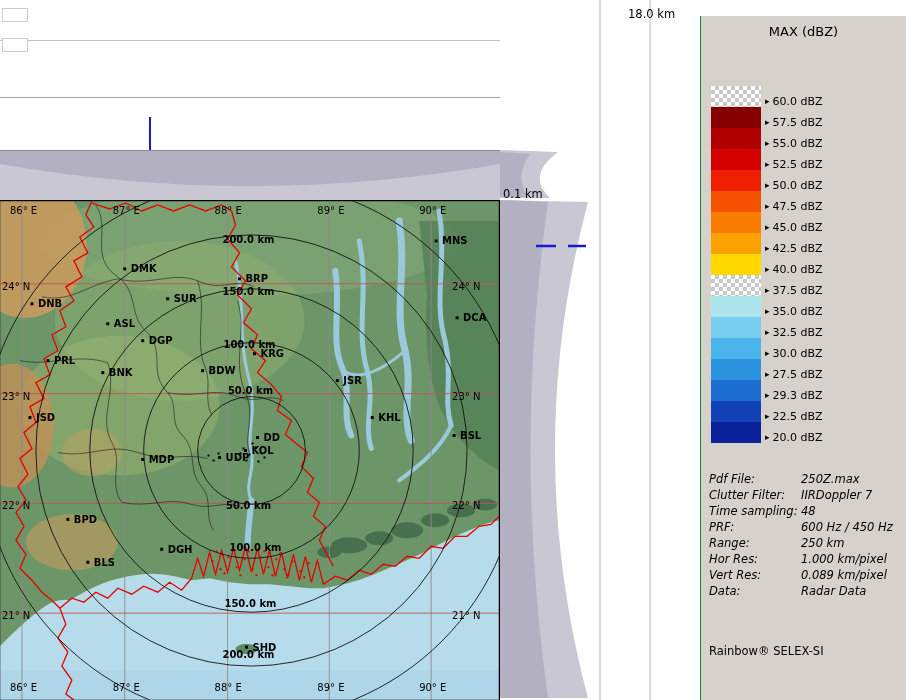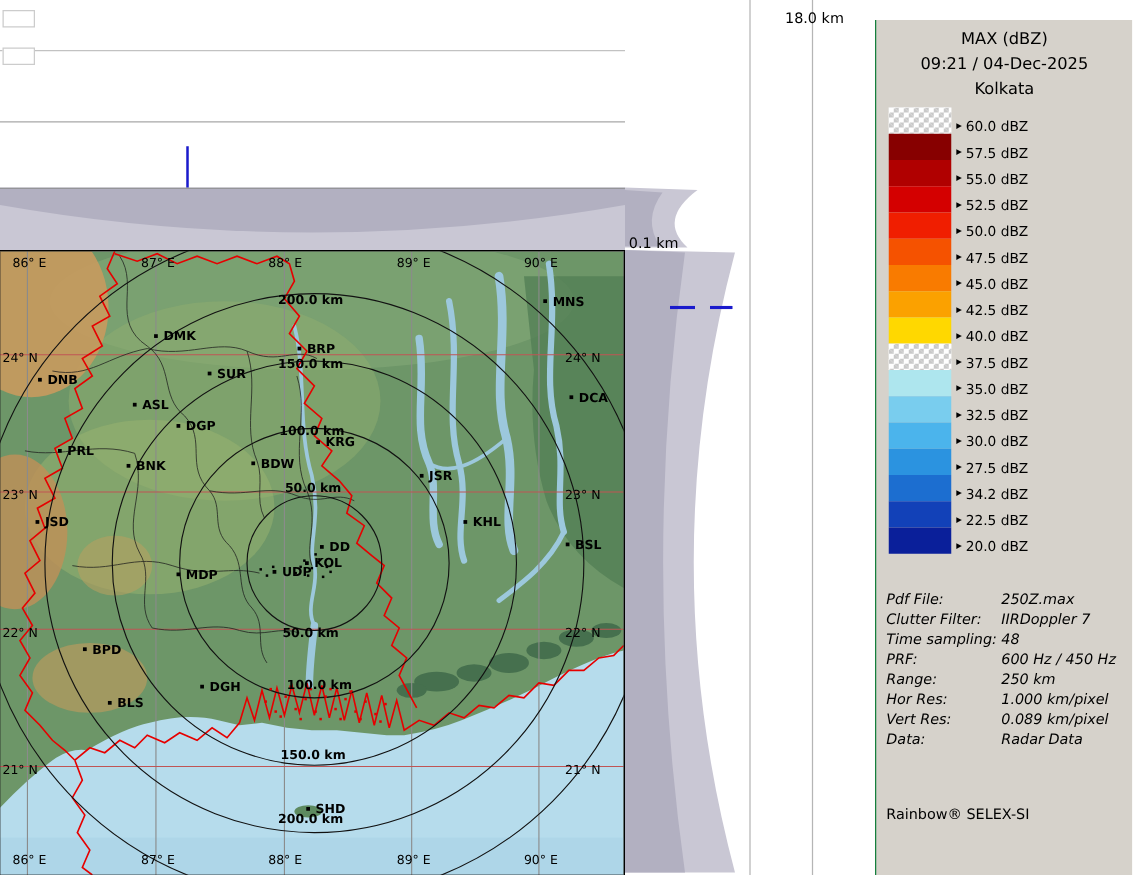--- a/index.html
+++ b/index.html
@@ -301,22 +301,20 @@
         <line x1="36" y1="246" x2="56" y2="246"></line>
         <line x1="68" y1="246" x2="86" y2="246"></line>
       </g>
     </svg>
   </div>
   <div class="abs" id="label-18km">18.0 km</div>
   <div class="abs" id="label-01km">0.1 km</div>
 
   <div class="abs" id="legend">
     <div class="legend-title" style="top:8px">MAX (dBZ)</div>
-    <div class="legend-title" style="top:28px">09:21 / 04-Dec-2025</div>
-    <div class="legend-title" style="top:48px">Kolkata</div>
 
     <div id="colorbar">
         <div class="swatch checker" style="top: 0px;"></div>
         <div class="cb-label" style="top: 8px;">
           <span class="cb-arrow">▸</span>
           <span>60.0 dBZ</span>
         </div>
         <div class="swatch" style="background: rgb(135, 0, 0); top: 21px;"></div>
         <div class="cb-label" style="top: 29px;">
           <span class="cb-arrow">▸</span>
@@ -378,21 +376,21 @@
           <span>30.0 dBZ</span>
         </div>
         <div class="swatch" style="background: rgb(43, 147, 224); top: 273px;"></div>
         <div class="cb-label" style="top: 281px;">
           <span class="cb-arrow">▸</span>
           <span>27.5 dBZ</span>
         </div>
         <div class="swatch" style="background: rgb(28, 110, 208); top: 294px;"></div>
         <div class="cb-label" style="top: 302px;">
           <span class="cb-arrow">▸</span>
-          <span>34.2 dBZ</span>
+          <span>29.3 dBZ</span>
         </div>
         <div class="swatch" style="background: rgb(18, 65, 184); top: 315px;"></div>
         <div class="cb-label" style="top: 323px;">
           <span class="cb-arrow">▸</span>
           <span>22.5 dBZ</span>
         </div>
         <div class="swatch" style="background: rgb(10, 31, 154); top: 336px;"></div>
         <div class="cb-label" style="top: 344px;">
           <span class="cb-arrow">▸</span>
           <span>20.0 dBZ</span>

